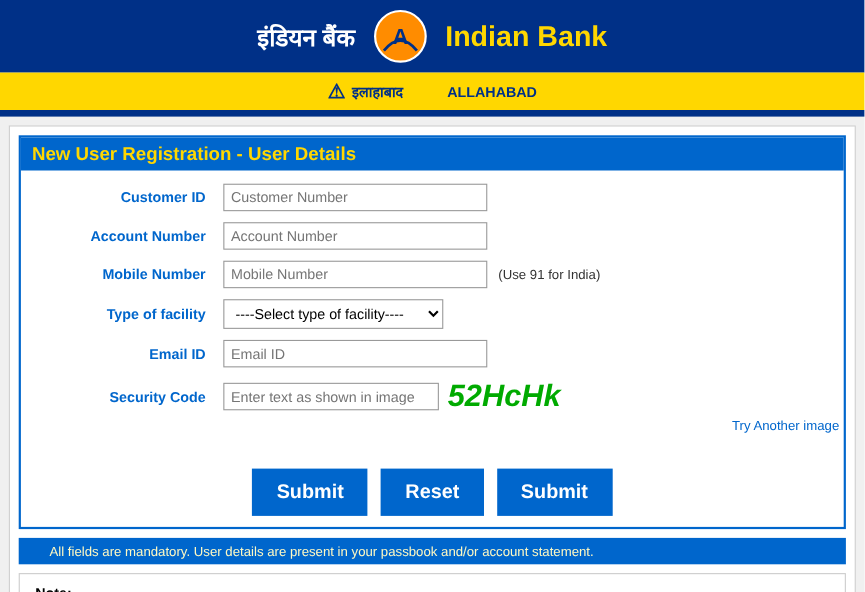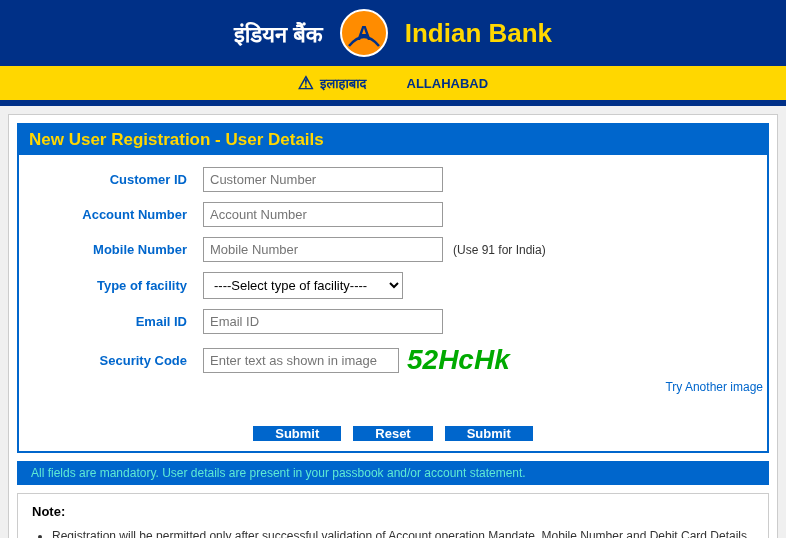--- a/index.html
+++ b/index.html
@@ -140,32 +140,32 @@
     .button-row {
       display: flex;
       justify-content: center;
       gap: 12px;
       margin: 12px 0 10px 0;
     }
     .btn {
       background: #0066cc;
       color: #fff;
       border: none;
-      padding: 0 22px;
-      font-size: 13px;
+      padding: 11px 22px;
+      font-size: 18px;
       font-weight: bold;
       cursor: pointer;
     }
 
     
     .mandatory-bar {
       background: #0066cc;
-      color: #5eead4;
-      font-size: 12px;
-      padding: 5px 14px;
+      color: #fef9c3;
+      font-size: 12px;
+      padding: 5px 28px;
       margin: 4px 8px 8px 8px;
     }
 
     
     .note-section {
       border: 1px solid #ccc;
       margin: 8px;
       padding: 10px 14px;
       background: #fff;
     }

